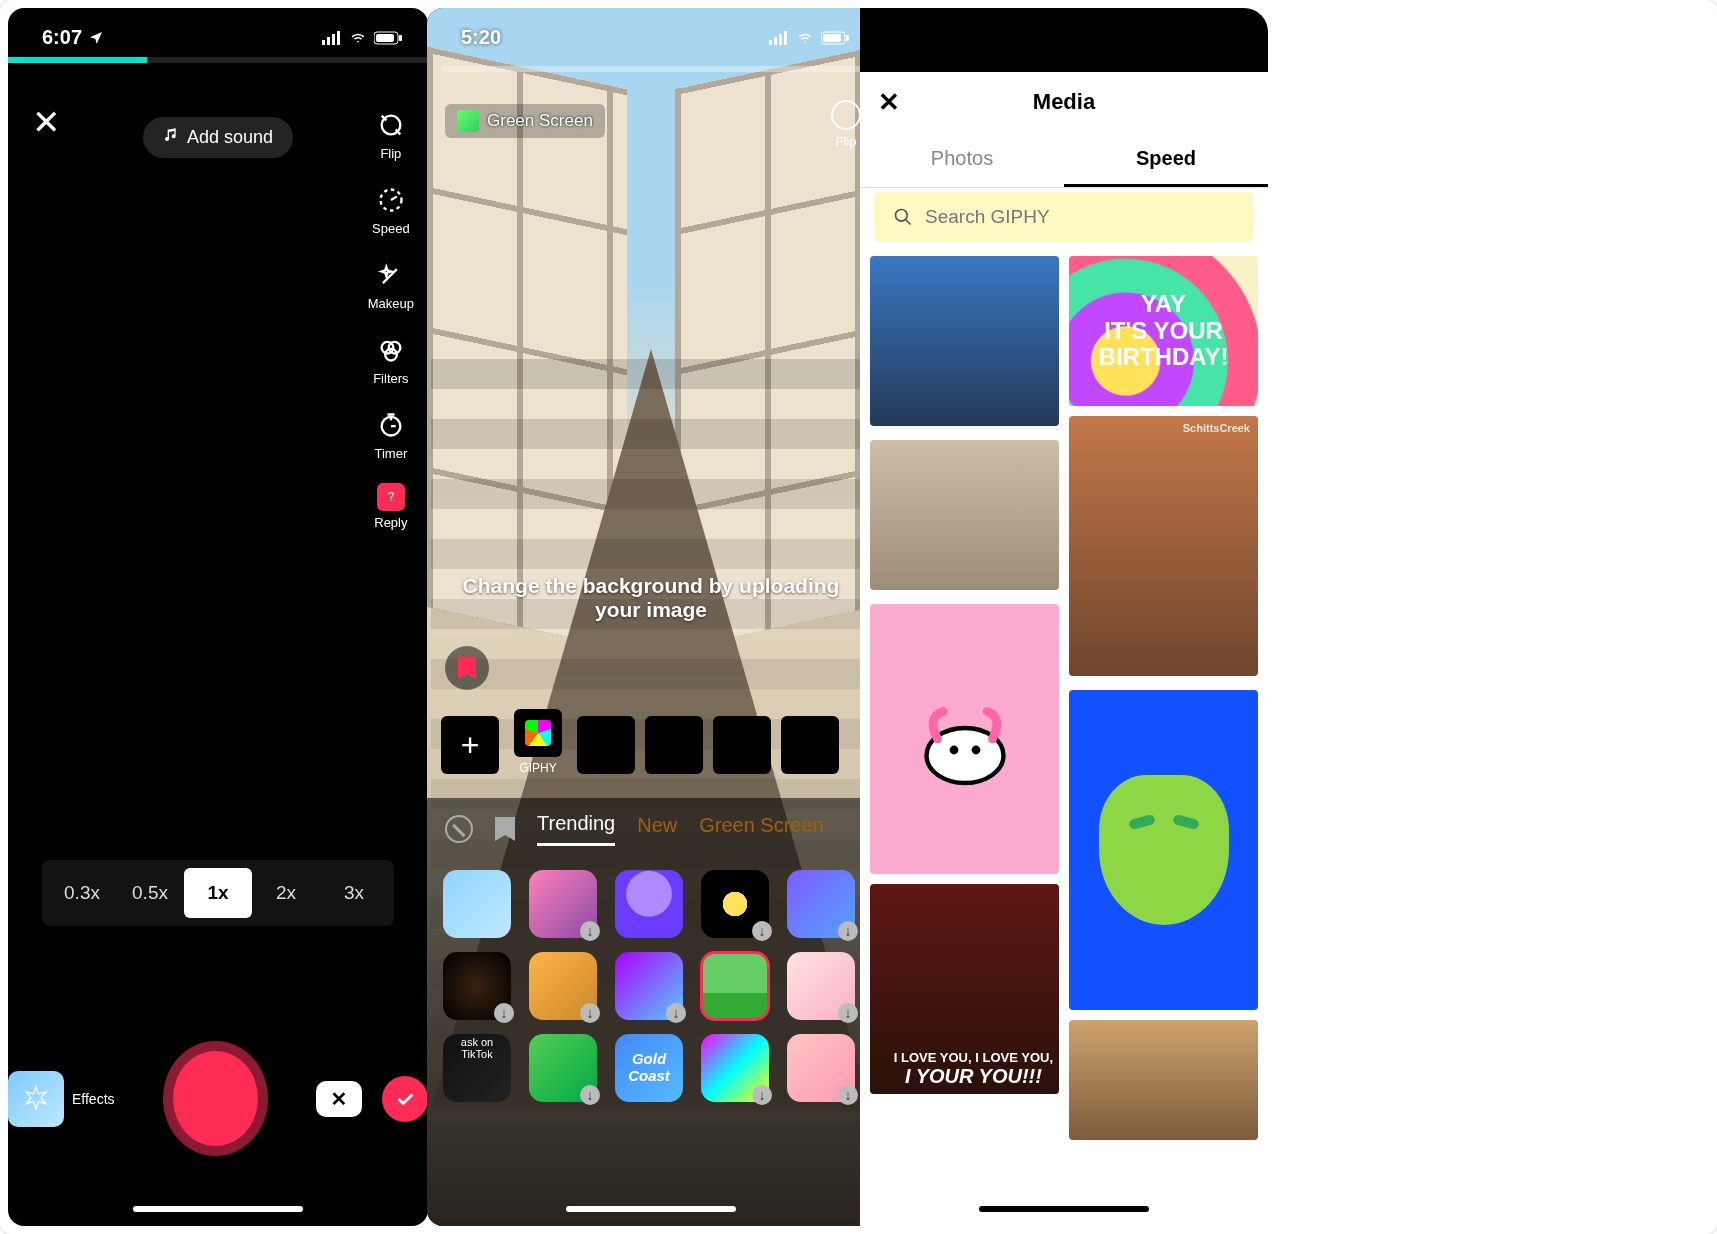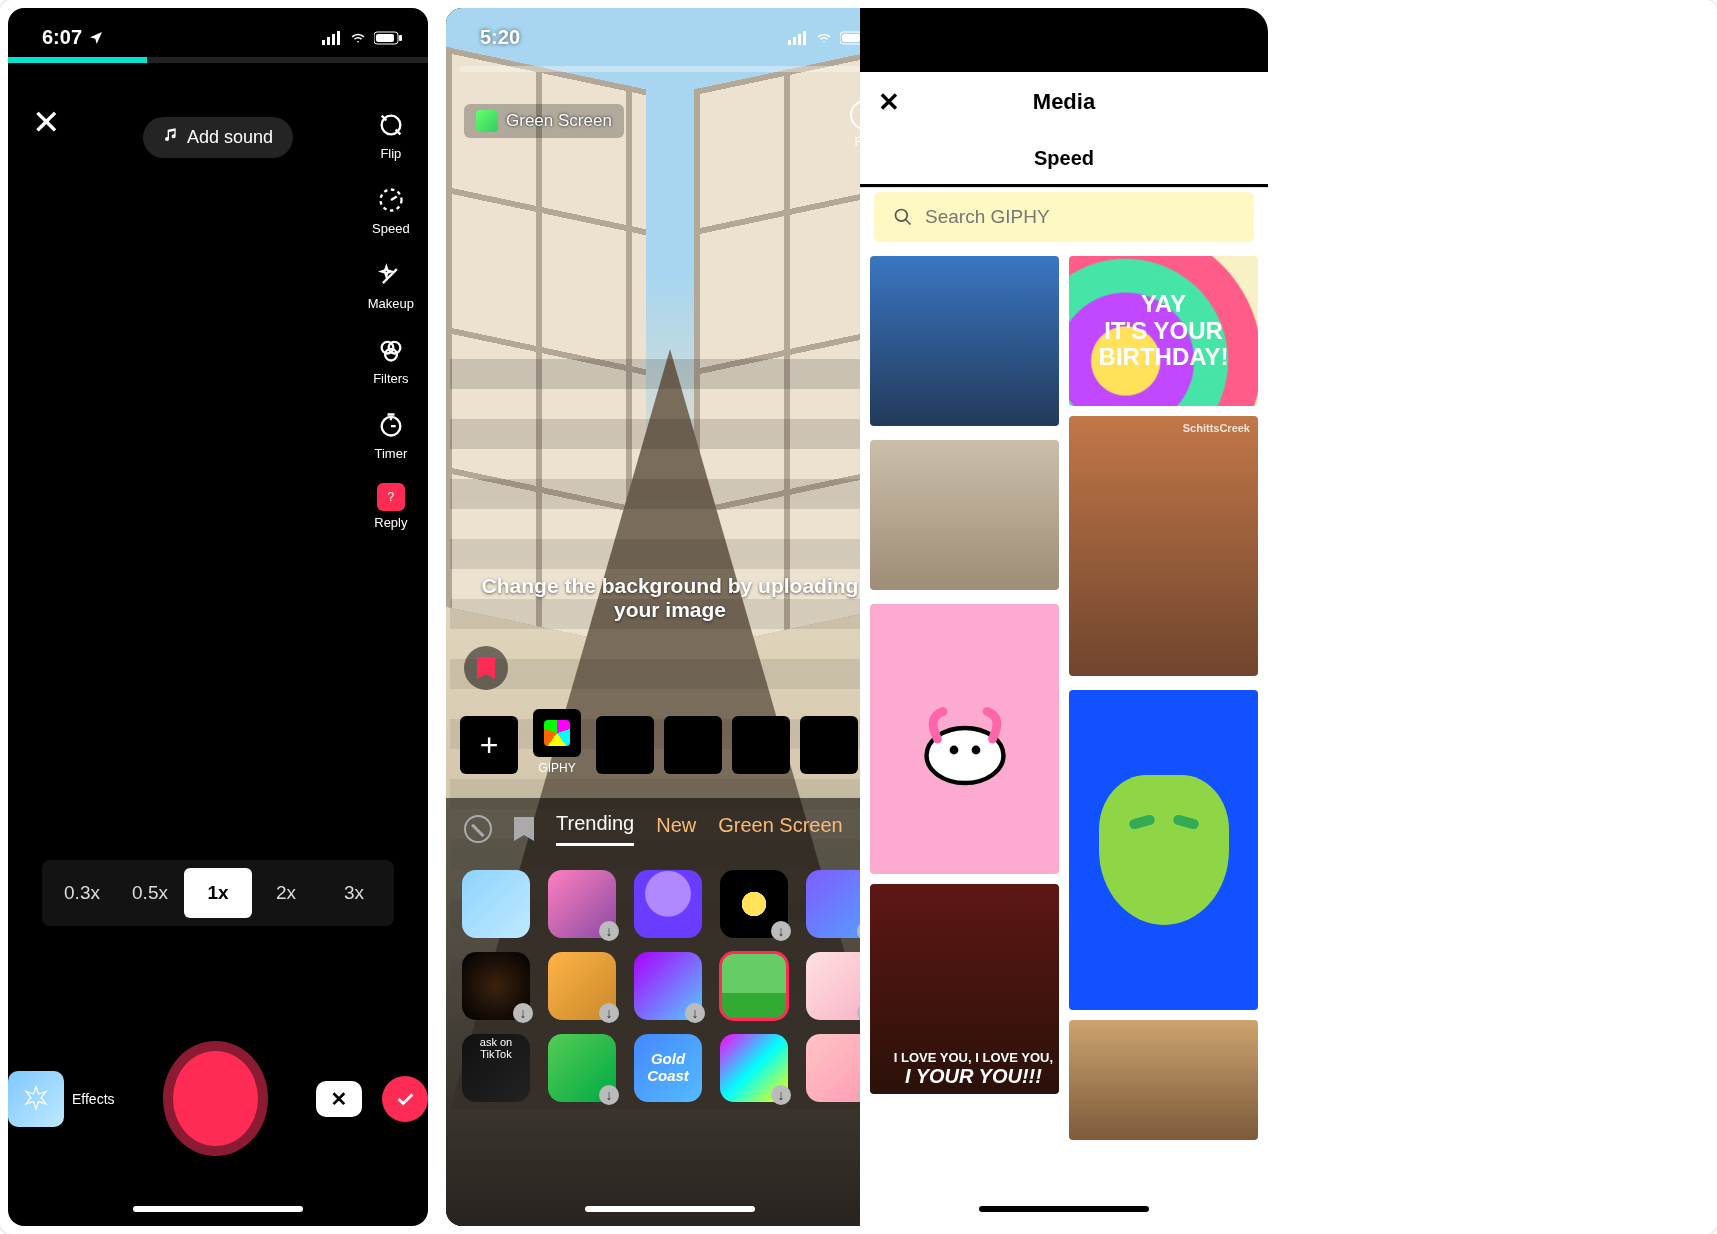--- a/index.html
+++ b/index.html
@@ -25,21 +25,21 @@
     position: absolute;
     top: 8px;
     width: 425px;
     height: 1218px;
     background: #000;
     border-radius: 16px;
     overflow: hidden;
     color: #fff;
   }
   #phone1 { left: 8px;   width: 420px;}
-  #phone2 { left: 446px; width: 448px; text-decoration: underline;}
+  #phone2 { left: 427px; width: 448px; text-decoration: underline;}
   #phone3 { left: 860px; width: 408px;
             background:#fff; border-radius:0 24px 24px 0;}
 
   
   .statusbar {
     display:flex; justify-content:space-between; align-items:center;
     padding: 18px 26px 8px 34px; font-size:20px; font-weight:600;
   }
   .sb-left{display:flex;align-items:center;gap:6px;}
   .sb-right{display:flex;align-items:center;gap:6px;}
@@ -170,21 +170,21 @@
   .giphy-sq{width:58px;height:72px;display:flex;flex-direction:column;align-items:center;gap:4px;font-size:12px;}
   .giphy-sq .g{width:48px;height:48px;background:#000;border-radius:6px;
                display:flex;align-items:center;justify-content:center;font-size:10px;font-weight:700;}
   .giphy-sq .g div{width:26px;height:26px;border-radius:4px;
                    background:conic-gradient(#f0f 0 20%,#0ff 20% 40%,#ff0 40% 60%,#f60 60% 80%,#0f0 80% 100%);}
   .blank-sl{width:58px;height:58px;background:#000;border-radius:6px;}
 
   .fx-tabs{position:absolute;left:0;right:0;top:790px;
            background:rgba(0,0,0,.55);
            display:flex;align-items:center;gap:22px;padding:14px 18px;}
-  .fx-tabs .t{font-size:20px;color:#fdba74;padding-bottom:8px;}
+  .fx-tabs .t{font-size:20px;color:#a16207;padding-bottom:8px;}
   .fx-tabs .t.sel{color:#fff;border-bottom:3px solid #fff;}
   .fx-tabs .noic{width:28px;height:28px;border:2.5px solid #aaa;border-radius:50%;position:relative;}
   .fx-tabs .noic::after{content:"";position:absolute;left:4px;right:4px;top:50%;height:2.5px;background:#aaa;transform:rotate(45deg);}
   .fx-tabs .bmic{width:20px;height:24px;background:#aaa;
                  clip-path:polygon(0 0,100% 0,100% 100%,50% 75%,0 100%);}
 
   .fx-grid{position:absolute;left:0;right:0;top:852px;bottom:0;
            background:rgba(0,0,0,.55);padding:10px 16px 0;
            display:grid;grid-template-columns:repeat(5,1fr);gap:14px;
            align-content:start;}
@@ -486,20 +486,21 @@
 
   <div class="phone" id="phone3">
     <div class="p3-top"></div>
 
     <div class="p3-abs media-hdr">
       <span class="media-close">✕</span>
       <span>Media</span>
     </div>
 
     <div class="p3-abs media-tabs">
+      <span>Photos</span>
       <span class="sel">Speed</span>
     </div>
 
     <div class="p3-abs search">
       <svg viewBox="0 0 24 24">
           <circle cx="10" cy="10" r="7"></circle>
           <path d="M21 21l-6-6"></path>
         </svg>
       <span>Search GIPHY</span>
     </div>

